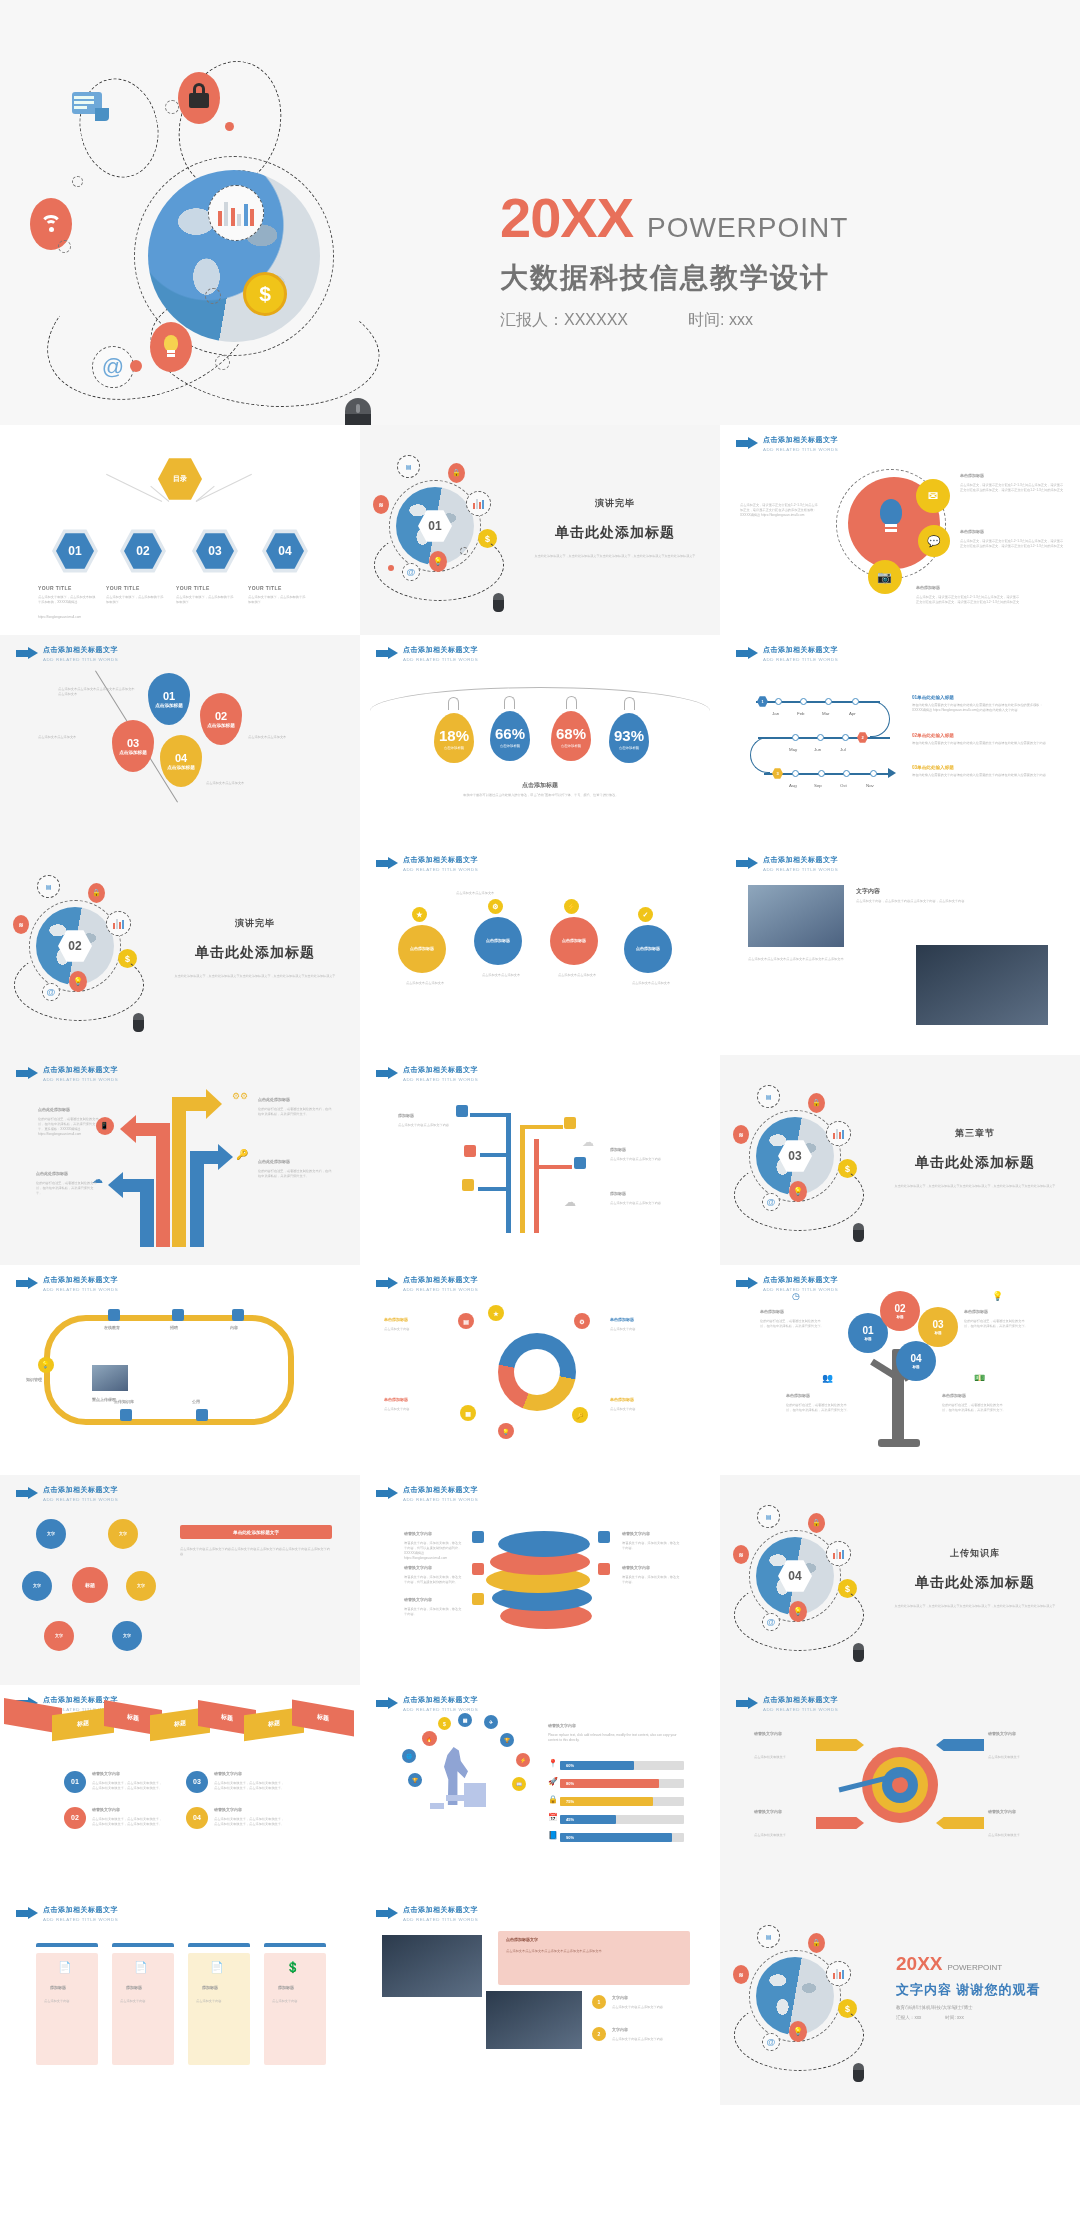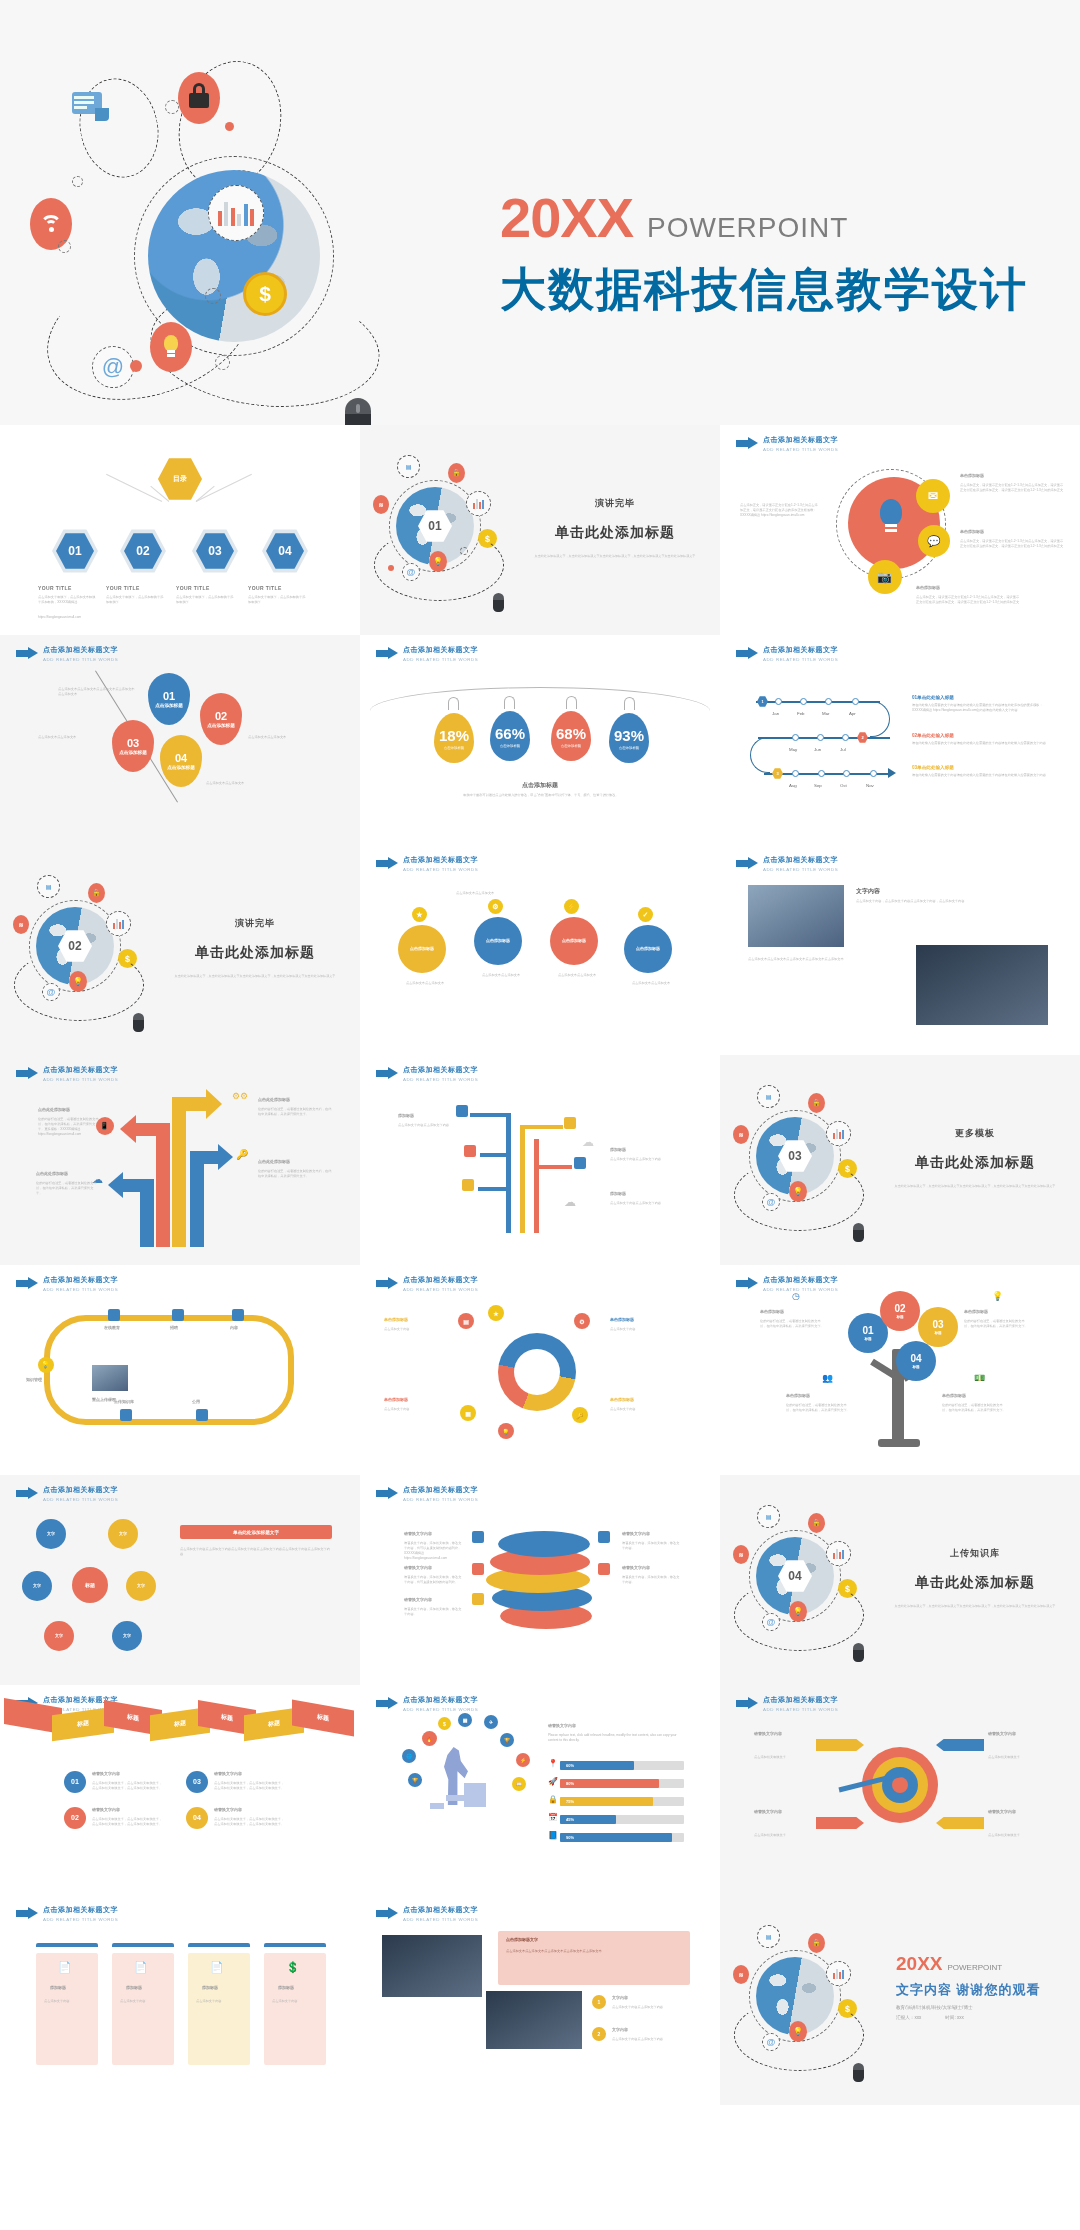--- a/index.html
+++ b/index.html
@@ -53,21 +53,21 @@
   .mouse{
     position:absolute;left:315px;top:348px;width:26px;height:44px;border-radius:13px 13px 11px 11px;
     background:linear-gradient(180deg,#55585c 0 36%, #2f3236 36% 100%);
   }
   .mouse::before{content:"";position:absolute;left:11px;top:6px;width:4px;height:9px;border-radius:2px;background:#8d9094;}
 
   .hero-text{ position:absolute; left:500px; top:190px; width:540px; }
   .yearline{ display:flex; align-items:baseline; gap:14px; }
   .year{ font-size:56px; font-weight:bold; color:#e8705a; letter-spacing:-1px; line-height:1; }
   .pptword{ font-size:28px; color:#7d7d7d; letter-spacing:1px; }
-  .maintitle{ font-size:46px; color:#0369a1; font-weight:bold; margin-top:13px; letter-spacing:2px; }
+  .maintitle{ font-size:28px; color:#737373; font-weight:bold; margin-top:13px; letter-spacing:2px; }
   .subtitle{ font-size:15px; color:#8a8a8a; margin-top:16px; letter-spacing:1px; }
   .metaline{ font-size:16px; color:#8a8a8a; margin-top:13px; display:flex; gap:60px; }
 
   
   .grid{ position:relative; width:1080px; padding:0; display:flex; flex-wrap:wrap; }
   .slide{
     width:360px; height:210px; position:relative; overflow:hidden;
     background:#ffffff; border:0;
   }
   .slide.alt{ background:#f5f5f5; }
@@ -246,20 +246,24 @@
 
     <div class="mouse"></div>
   </div>
 
   <div class="hero-text">
     <div class="yearline">
       <span class="year">20XX</span>
       <span class="pptword">POWERPOINT</span>
     </div>
     <div class="maintitle">大数据科技信息教学设计</div>
+    <div class="metaline">
+      <span>汇报人：XXXXXX</span>
+      <span>时间: xxx</span>
+    </div>
   </div>
 </div>
 
 <div class="grid">
 
   <div class="slide">
     <div class="hexbig" style="left:158px;top:32px;">
         <span>目录</span>
       </div>
     <div class="ln" style="left:100px;top:76px;width:62px;height:1px;transform:rotate(26deg);transform-origin:right center;"></div>
@@ -636,21 +640,21 @@
           <div style="width:2px;height:9px;background:#5b9bd5;"></div>
         </div>
       </div>
       <div class="bub yellow" style="left:118px;top:104px;width:19px;height:19px;font-size:9px;">$</div>
       <div class="bub red" style="left:69px;top:126px;width:18px;height:21px;border-radius:50%;font-size:8px;">💡</div>
       <div class="bub white" style="left:42px;top:138px;width:18px;height:18px;font-size:9px;color:#6ea8d8;">@</div>
       <div class="orbit-dash" style="left:14px;top:104px;width:130px;height:72px;border-top-color:transparent;"></div>
       <div class="mini-mouse" style="left:133px;top:168px;"></div>
     </div>
     <div class="chap-text">
-      <div class="chap-sec">更多模板</div>
+      <div class="chap-sec">第三章节</div>
       <div class="chap-title">单击此处添加标题</div>
       <div class="chap-desc">点击此处添加标题文字，点击此处添加标题文字点击此处添加标题文字，点击此处添加标题文字点击此处添加标题文字</div>
     </div>
   </div>
 
   <div class="slide">
     <div class="sl-head">
       <div class="arrow-ico"></div>
       <div>
         <div class="sl-head-cn">点击添加相关标题文字</div>

